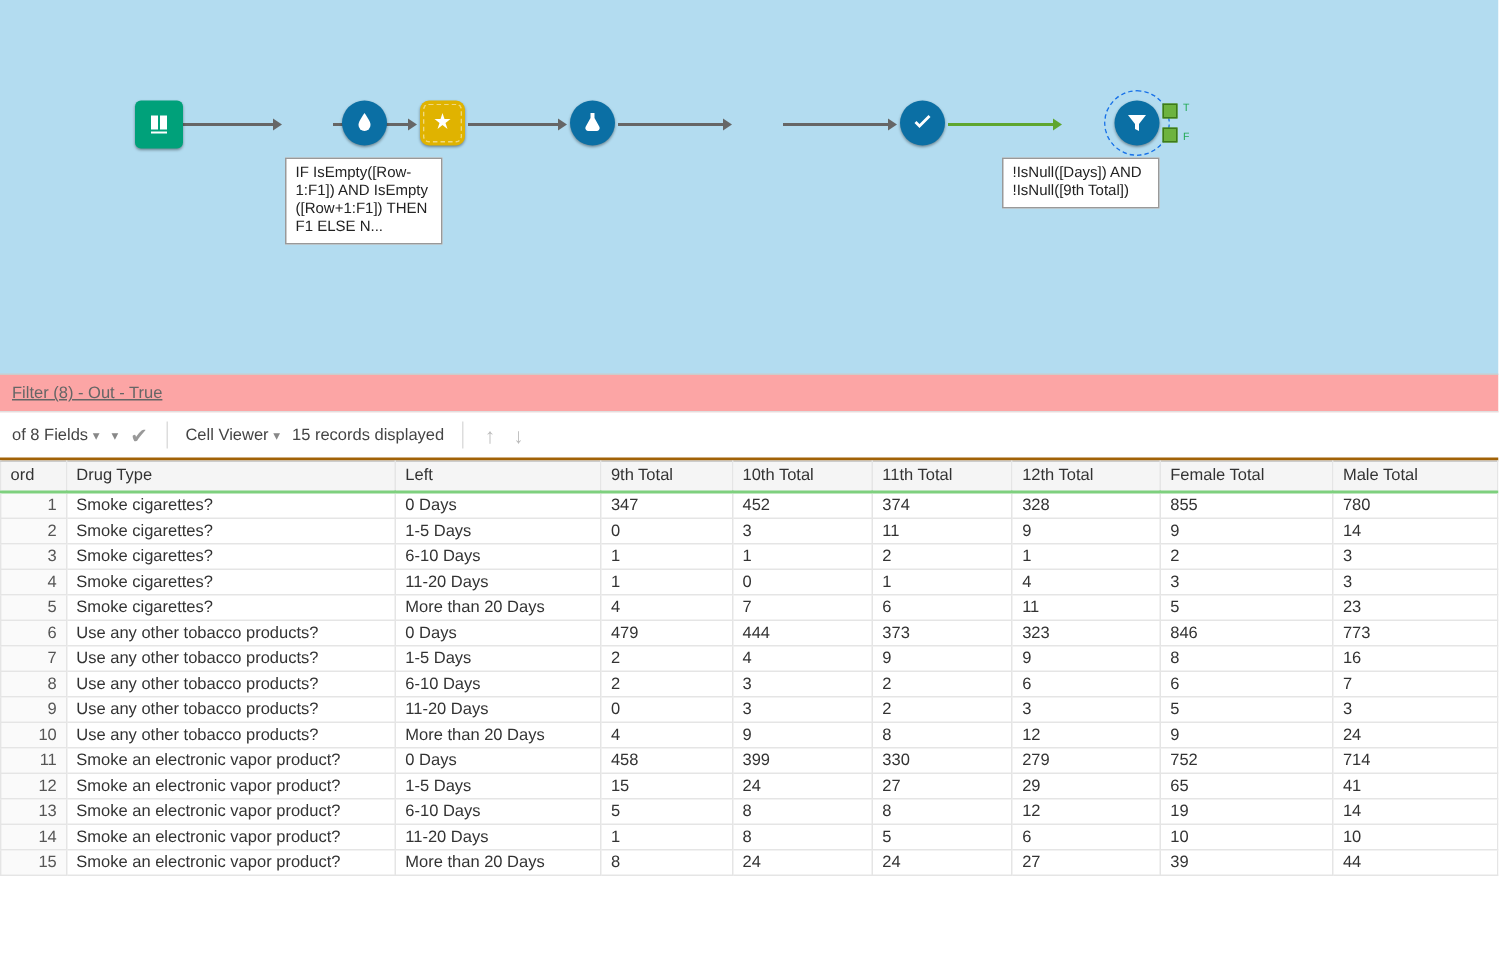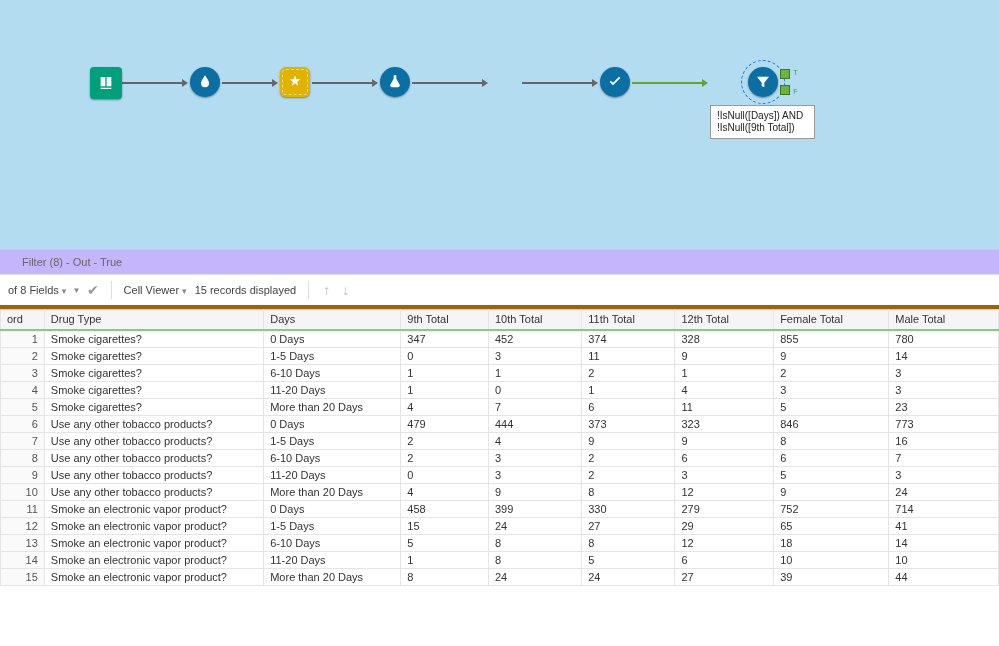--- a/index.html
+++ b/index.html
@@ -11,22 +11,22 @@
   .node.book { background:#00a17a; border-radius:4px; width:32px; height:32px;}
   .node.star { background:#e0b300; border-radius:6px; transform:rotate(0deg); }
   .node.star::before { content:""; position:absolute; inset:2px; border:1px dashed rgba(255,255,255,.5); border-radius:4px;}
   .node.sel { outline:1px dashed #1a73e8; outline-offset:6px; background:#0b6fa4;}
   .anchor { position:absolute; width:10px; height:10px; background:#6db33f; border:1px solid #3e7a1a; right:-12px;}
   .anchor.t { top:2px; } .anchor.f { bottom:2px; }
   .label-box { margin-top:8px; background:#fff; border:1px solid #999; padding:4px 6px; font-size:10px; line-height:1.2; width:105px; color:#222; }
   .connector { position:absolute; height:2px; background:#666; top:82px; }
   .connector.green { background:#5fa62e; }
   .tri { position:absolute; width:0; height:0; border-top:4px solid transparent; border-bottom:4px solid transparent; border-left:6px solid #666; top:79px; }
-  .results-header { background:#c4b5fd; padding:6px 22px; font-size:11px; color:#666; border-bottom:1px solid #e0e0e0; }
-  .toolbar { display:flex; align-items:center; gap:8px; padding:6px 8px; font-size:11px; color:#444; border-bottom:4px solid #a16207; background:#fff;}
+  .results-header { background:#fca5a5; padding:6px 8px; font-size:11px; color:#666; border-bottom:1px solid #e0e0e0;text-decoration:underline; }
+  .toolbar { display:flex; align-items:center; gap:8px; padding:6px 8px; font-size:11px; color:#444; border-bottom:2px solid #a16207; background:#fff;}
   .toolbar .sep { width:1px; height:18px; background:#ddd; margin:0 4px; }
   .toolbar .caret { font-size:9px; color:#888; }
   .toolbar .check { color:#999; font-size:14px; }
   .toolbar .arrow { color:#bbb; font-size:14px; padding:0 2px; cursor:pointer;}
   table { width:100%; border-collapse:collapse; font-size:11px; table-layout:fixed;}
   th, td { border:1px solid #e5e5e5; padding:2px 6px; text-align:left; white-space:nowrap; overflow:hidden; text-overflow:ellipsis;}
   th { background:#f5f5f5; font-weight:normal; color:#333; border-top:1px solid #ccc; height:20px;}
   thead tr { border-bottom:2px solid #7ed07e; }
   td.rownum { text-align:right; background:#fafafa; color:#555; width:30px;}
   th.rownum { width:30px; }
@@ -57,20 +57,21 @@
         </svg>
     </div>
   </div>
 
   <div class="node-wrap" style="left:190px; top:67px;">
     <div class="node">
       <svg viewBox="0 0 24 24">
           <path d="M12 2C8 8 6 11 6 14a6 6 0 0012 0c0-3-2-6-6-12z"></path>
         </svg>
     </div>
+    <div class="label-box">IF IsEmpty([Row-1:F1]) AND IsEmpty ([Row+1:F1]) THEN F1 ELSE N...</div>
   </div>
 
   <div class="node-wrap" style="left:280px; top:67px;">
     <div class="node star">
       <svg viewBox="0 0 24 24">
           <path fill="#fff" d="M12 2l2 6h6l-5 4 2 6-5-4-5 4 2-6-5-4h6z"></path>
         </svg>
     </div>
   </div>
 
@@ -84,21 +85,21 @@
 
 
   <div class="node-wrap" style="left:600px; top:67px;">
     <div class="node">
       <svg viewBox="0 0 24 24">
           <path d="M4 12l5 5L20 6l-2-2-9 9-3-3z"></path>
         </svg>
     </div>
   </div>
 
-  <div class="node-wrap" style="left:710px; top:67px;">
+  <div class="node-wrap" style="left:668px; top:67px;align-items:flex-end;">
     <div class="node sel">
       <svg viewBox="0 0 24 24">
           <path d="M3 4h18l-7 9v7l-4-2v-5z"></path>
         </svg>
       <div class="anchor t"></div>
       <span class="anchor-label" style="top:2px;">T</span>
       <div class="anchor f"></div>
       <span class="anchor-label" style="bottom:2px;">F</span>
     </div>
     <div class="label-box">!IsNull([Days]) AND !IsNull([9th Total])</div>
@@ -129,21 +130,21 @@
       <col style="width:85px">
       <col style="width:85px">
     <col style="width:90px">
       <col style="width:105px">
       <col style="width:100px">
   </colgroup>
   <thead>
     <tr>
       <th class="rownum">ord</th>
       <th>Drug Type</th>
-      <th>Days</th>
+      <th>Left</th>
       <th>9th Total</th>
       <th>10th Total</th>
       <th>11th Total</th>
       <th>12th Total</th>
       <th>Female Total</th>
       <th>Male Total</th>
     </tr>
   </thead>
   <tbody id="tbody">
       <tr>
@@ -279,21 +280,21 @@
         <td>41</td>
       </tr>
       <tr>
         <td class="rownum">13</td>
         <td>Smoke an electronic vapor product?</td>
         <td>6-10 Days</td>
         <td>5</td>
         <td>8</td>
         <td>8</td>
         <td>12</td>
-        <td>18</td>
+        <td>19</td>
         <td>14</td>
       </tr>
       <tr>
         <td class="rownum">14</td>
         <td>Smoke an electronic vapor product?</td>
         <td>11-20 Days</td>
         <td>1</td>
         <td>8</td>
         <td>5</td>
         <td>6</td>

